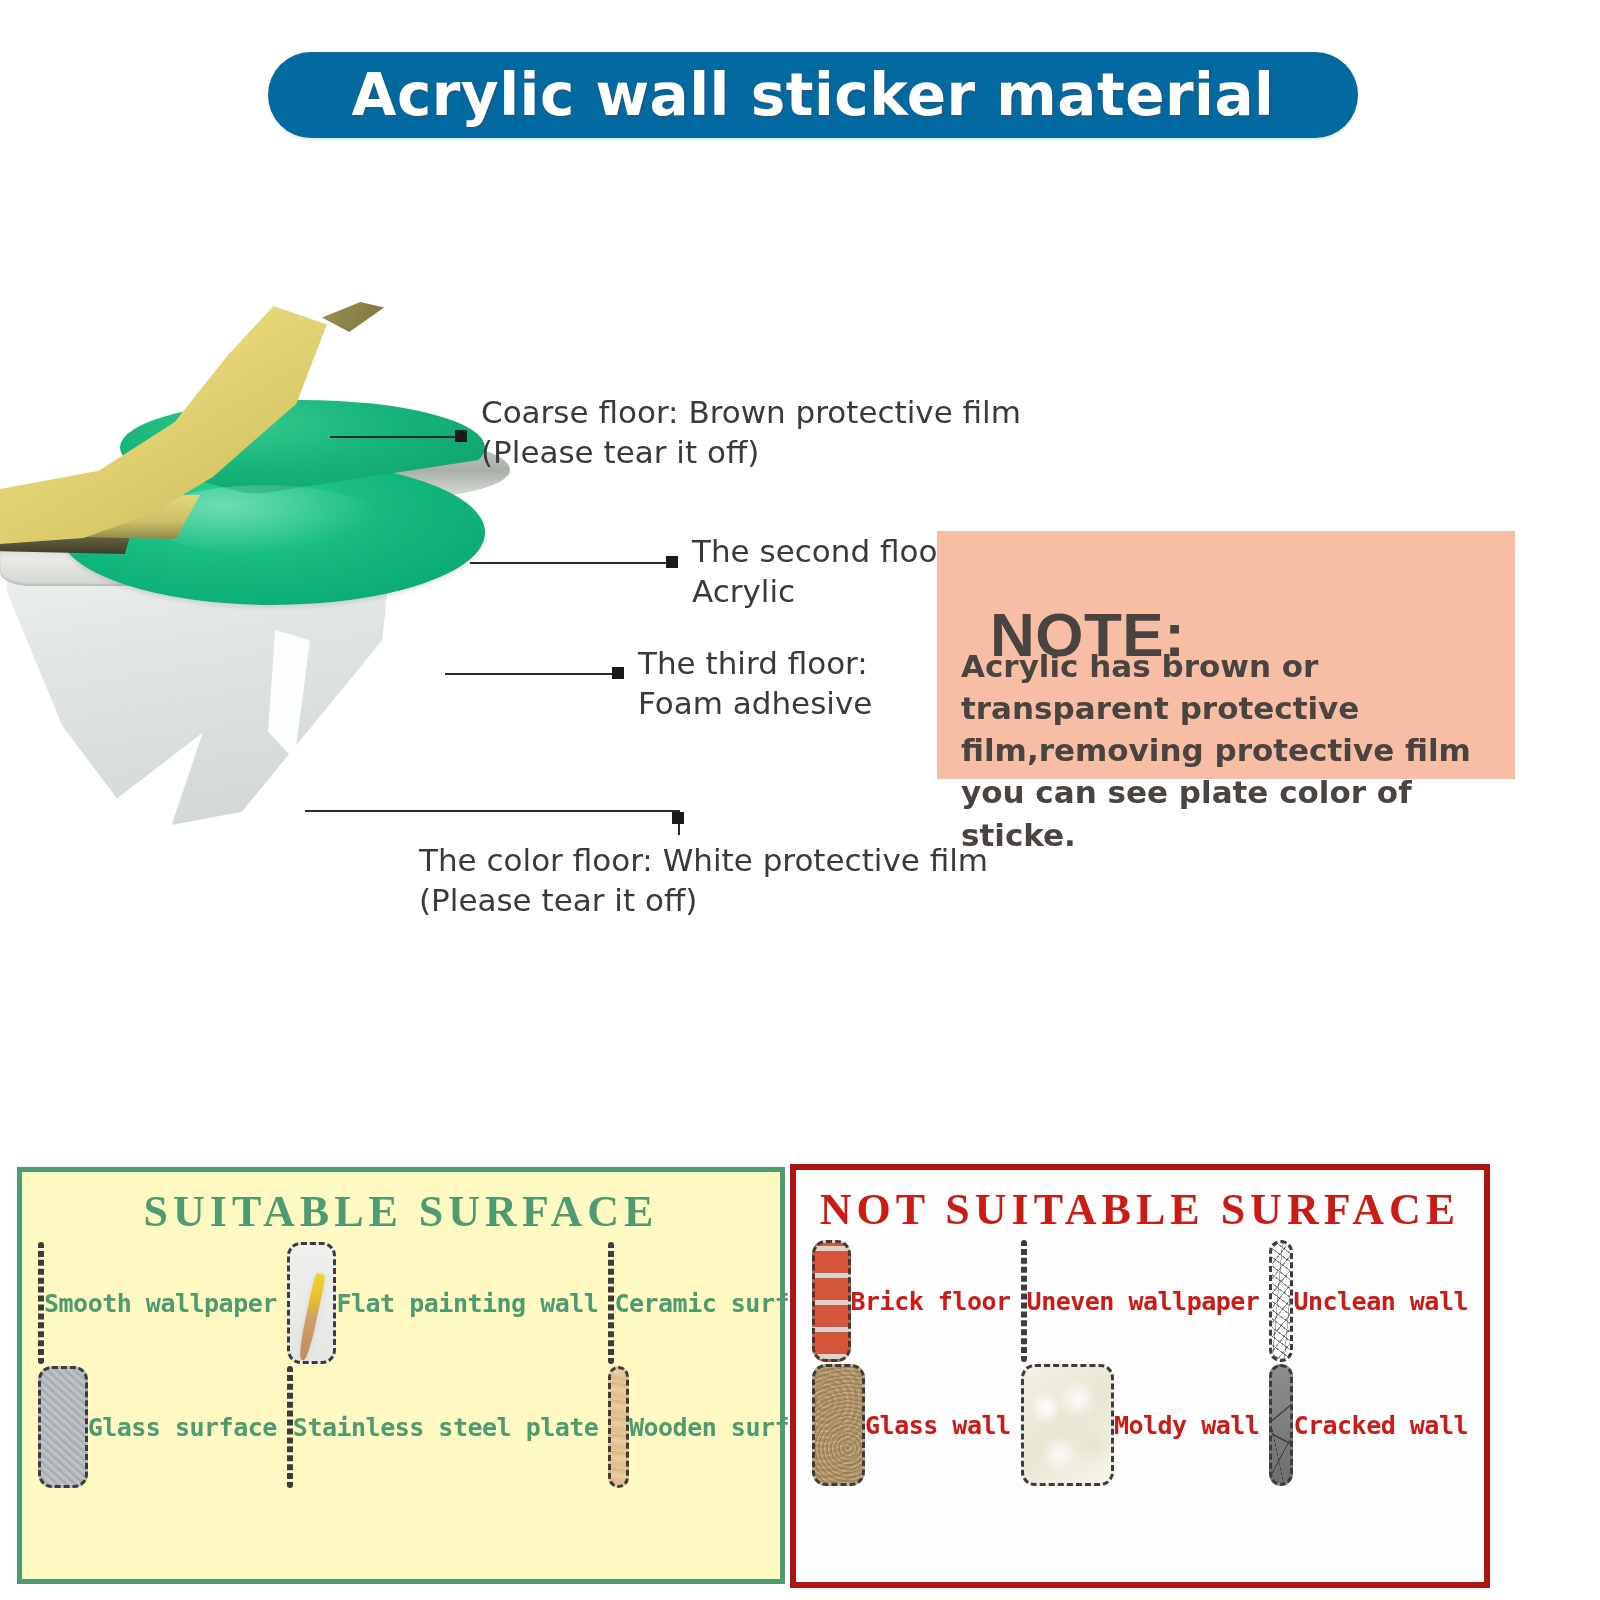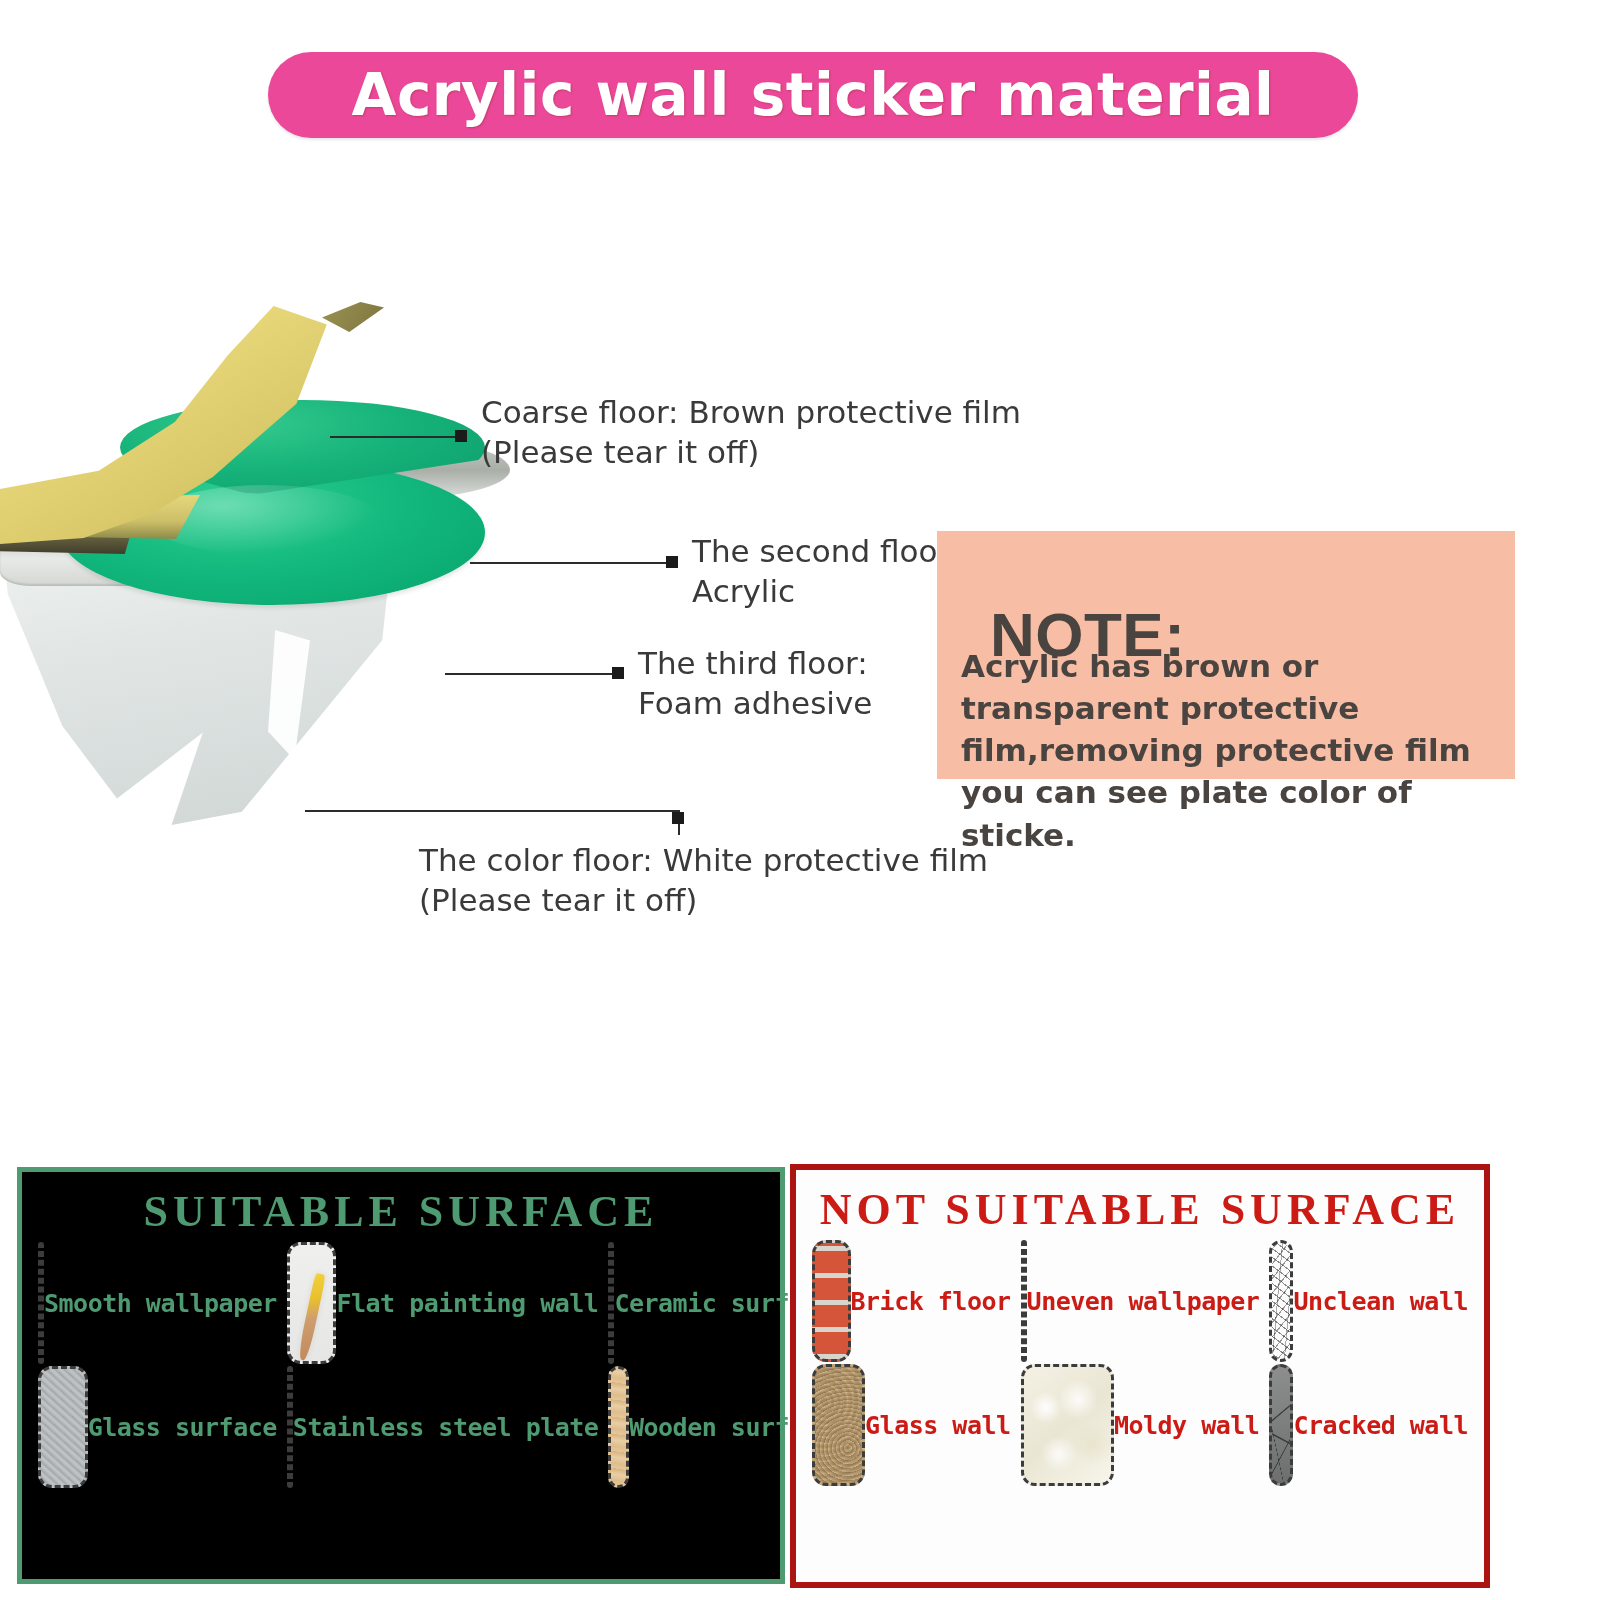--- a/index.html
+++ b/index.html
@@ -7,21 +7,21 @@
     width:1600px;height:1600px;
     background:#ffffff;
     font-family:"Liberation Sans",sans-serif;
     overflow:hidden;
     position:relative;
   }
 
   
   #header-banner{
     position:absolute;left:268px;top:52px;width:1090px;height:86px;
-    background:#ec4899;border-radius:44px;
+    background:#0369a1;border-radius:44px;
     display:flex;align-items:center;justify-content:center;
     box-shadow:0 2px 3px rgba(0,0,0,.10);
   }
   #header-title{
     color:#ffffff;font-size:58px;font-weight:bold;letter-spacing:.5px;
     font-family:"DejaVu Sans",sans-serif;
     text-shadow:1px 1px 2px rgba(120,40,20,.35);
     white-space:nowrap;
   }
 
@@ -127,21 +127,21 @@
   }
   #note-body{
     position:absolute;left:24px;top:114px;width:548px;
     font-size:31px;font-weight:bold;line-height:1.36;color:#4a4440;
     font-family:"DejaVu Sans",sans-serif;
   }
 
   
   #panel-suitable{
     position:absolute;left:17px;top:1167px;width:768px;height:417px;
-    border:5px solid #4e9a71;background:#000000;box-sizing:border-box;
+    border:5px solid #4e9a71;background:#fef9c3;box-sizing:border-box;
   }
   #panel-not-suitable{
     position:absolute;left:790px;top:1164px;width:700px;height:424px;
     border:6px solid #ac1411;background:#fdfdfd;box-sizing:border-box;
   }
   .panel-heading{
     position:absolute;top:14px;left:0;width:100%;text-align:center;
     font-family:"Liberation Serif",serif;
     font-size:44px;font-weight:bold;letter-spacing:5px;
   }

